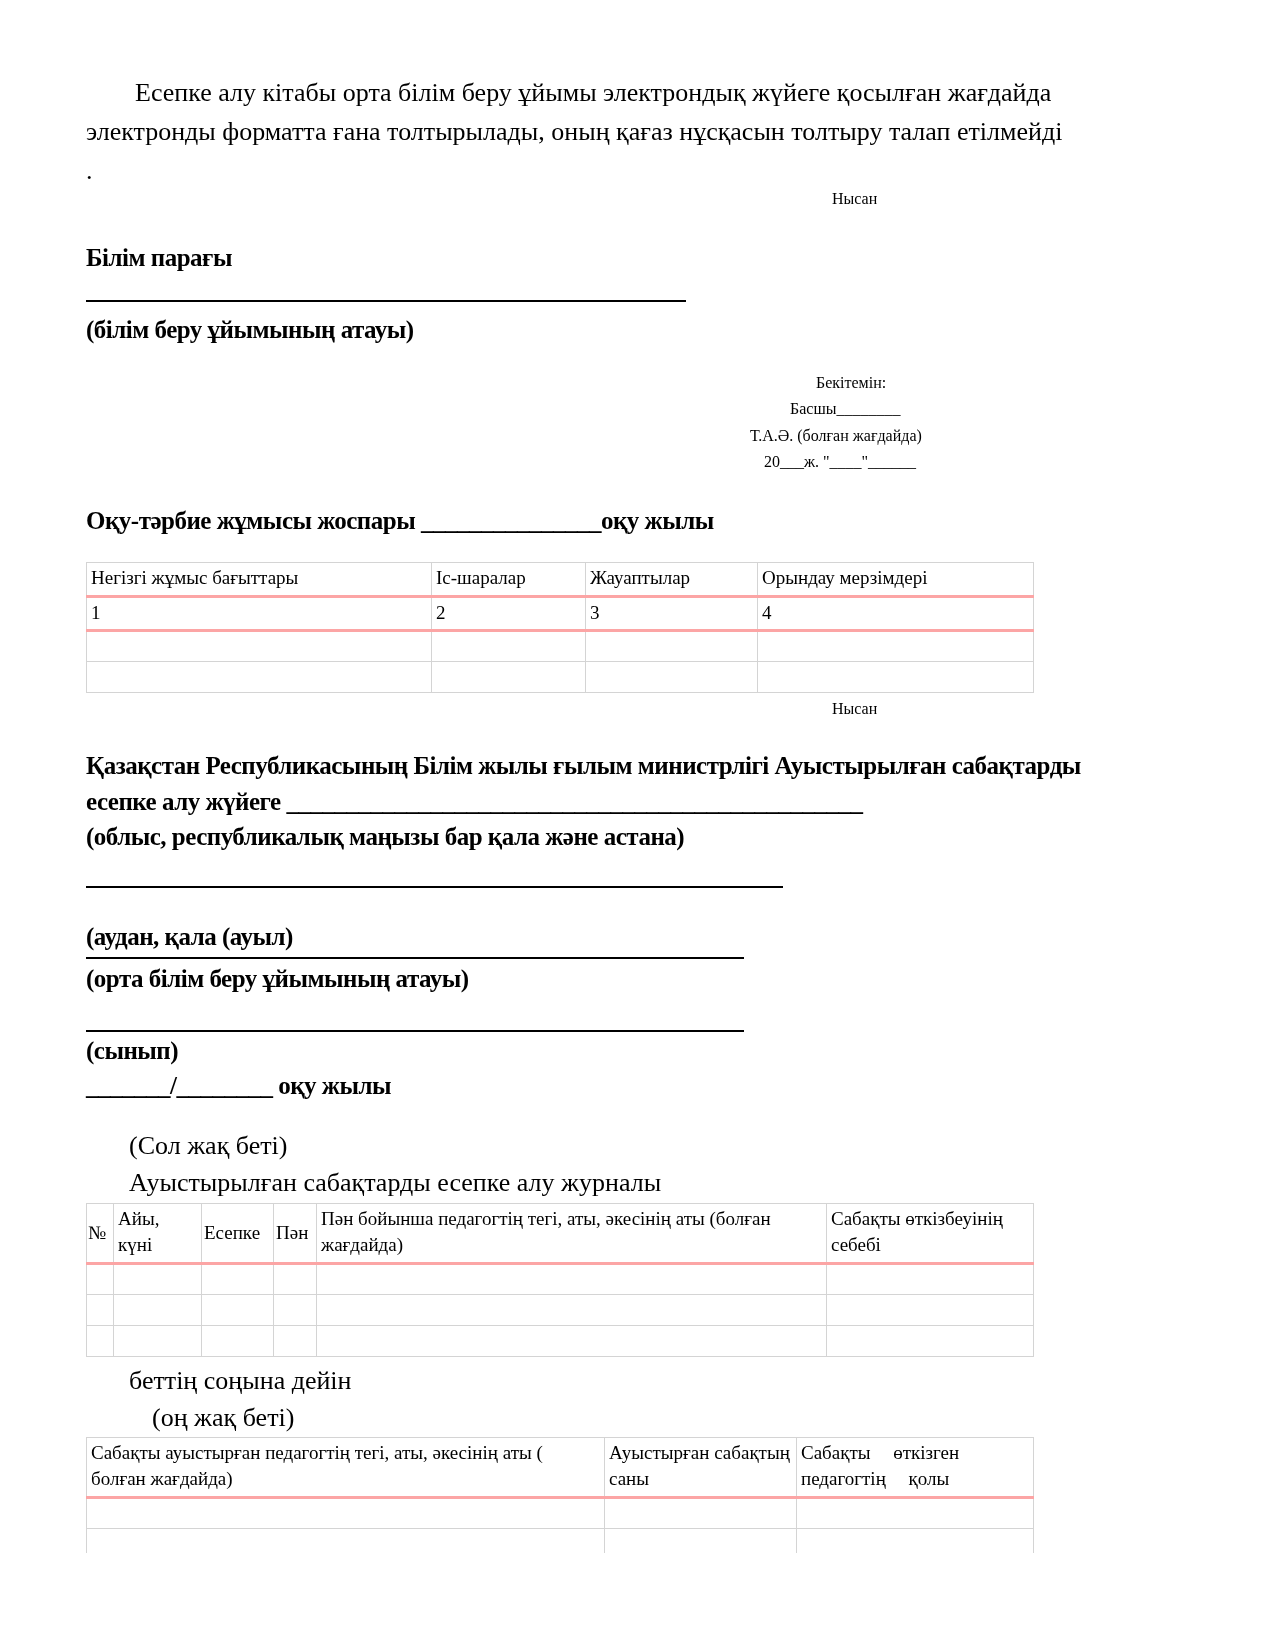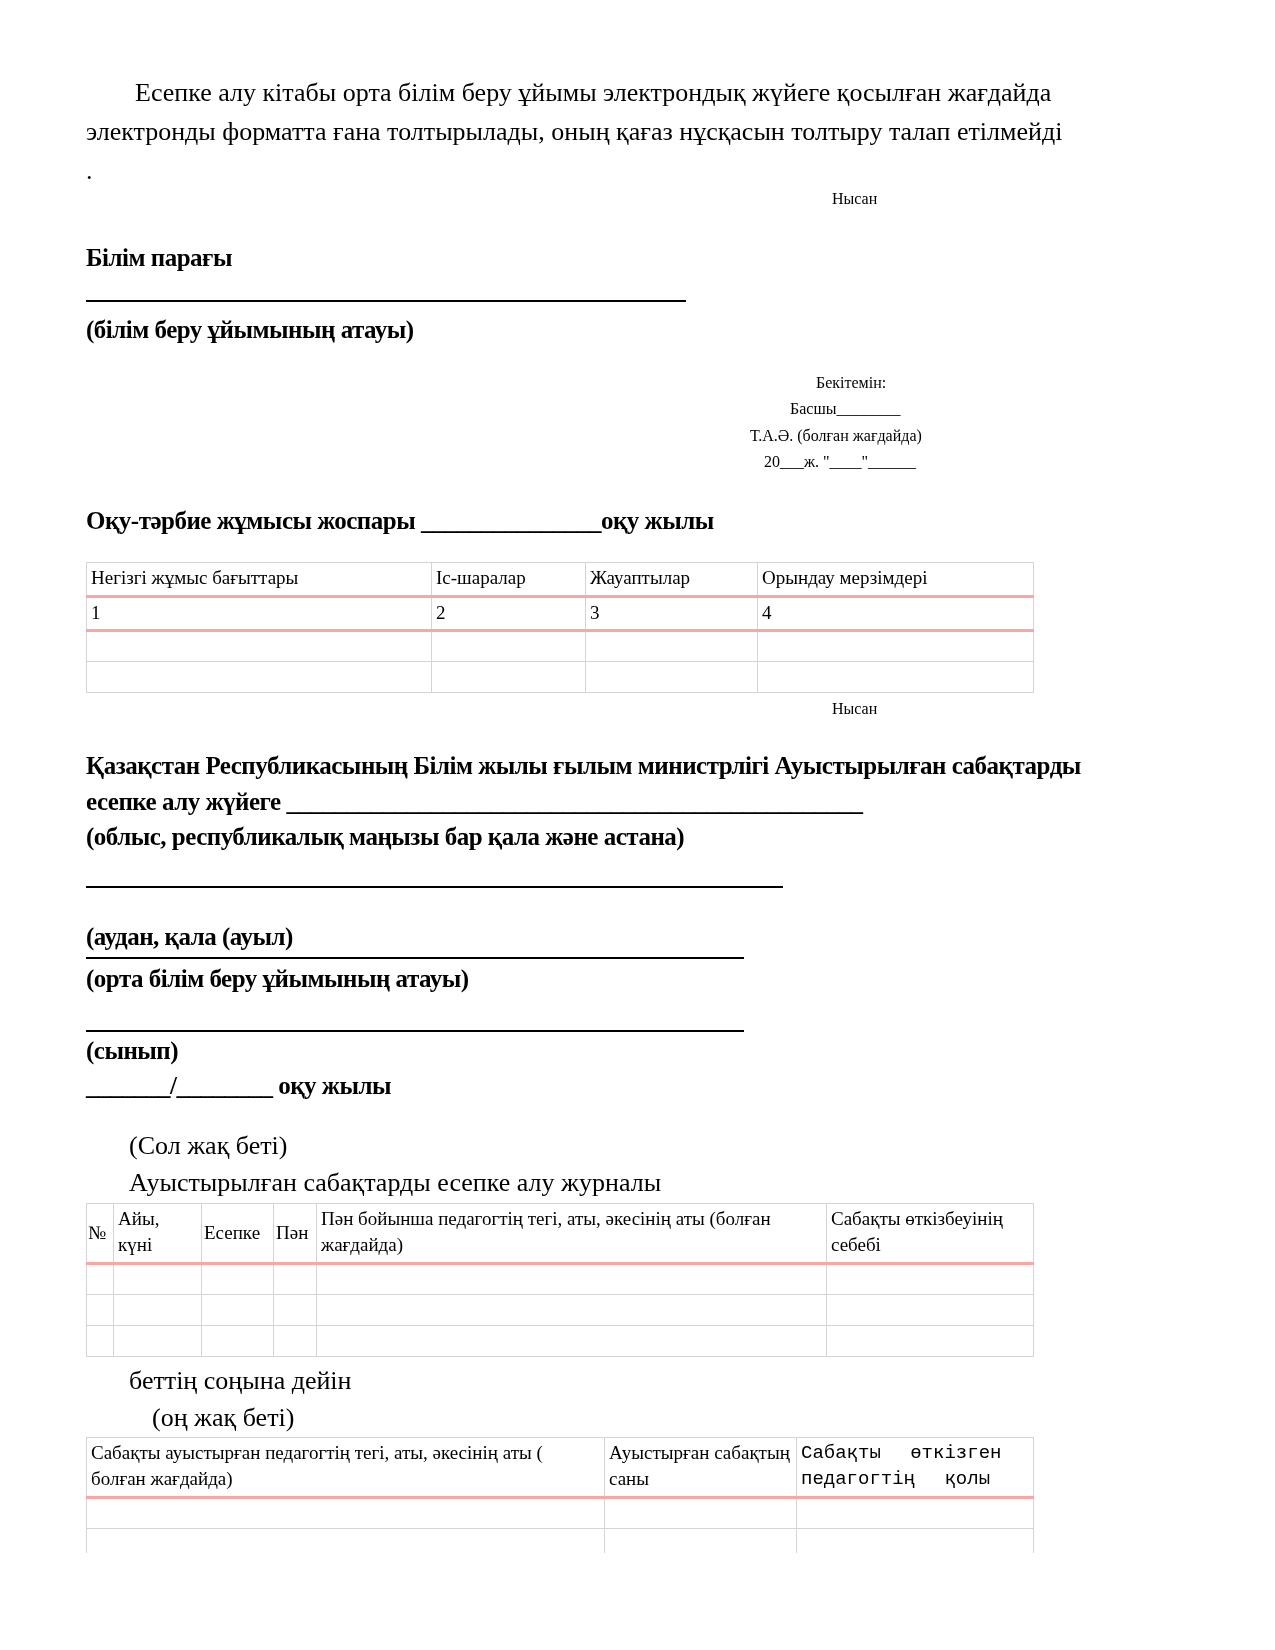--- a/index.html
+++ b/index.html
@@ -15,21 +15,21 @@
     .line { position: absolute; border-bottom: 2px solid #000; height: 0; }
     table.grid {
       position: absolute; border-collapse: collapse; font-size: 19px;
       table-layout: fixed;
     }
     table.grid td {
       border: 1.5px solid #d4d4d4; padding: 2px 4px; vertical-align: top;
       line-height: 26px; text-align: left;
     }
     table.grid tr.hdr td { border-bottom: 3px solid #fca5a5; }
-    .justify { text-align: justify; text-align-last: justify; font-family: Liberation Mono, monospace; }
+    .justify { text-align: justify; text-align-last: justify; }
   </style>
 </head>
 <body>
 
 <div class="abs intro" style="left:135px; top:73px;">Есепке алу кітабы орта білім беру ұйымы электрондық жүйеге қосылған жағдайда</div>
 <div class="abs intro" style="left:86px; top:112px;">электронды форматта ғана толтырылады, оның қағаз нұсқасын толтыру талап етілмейді</div>
 <div class="abs intro" style="left:86px; top:151px;">.</div>
 
 <div class="abs small" style="left:832px; top:190px;">Нысан</div>
 <div class="abs bold-h" style="left:86px; top:244px;">Білім парағы</div>

